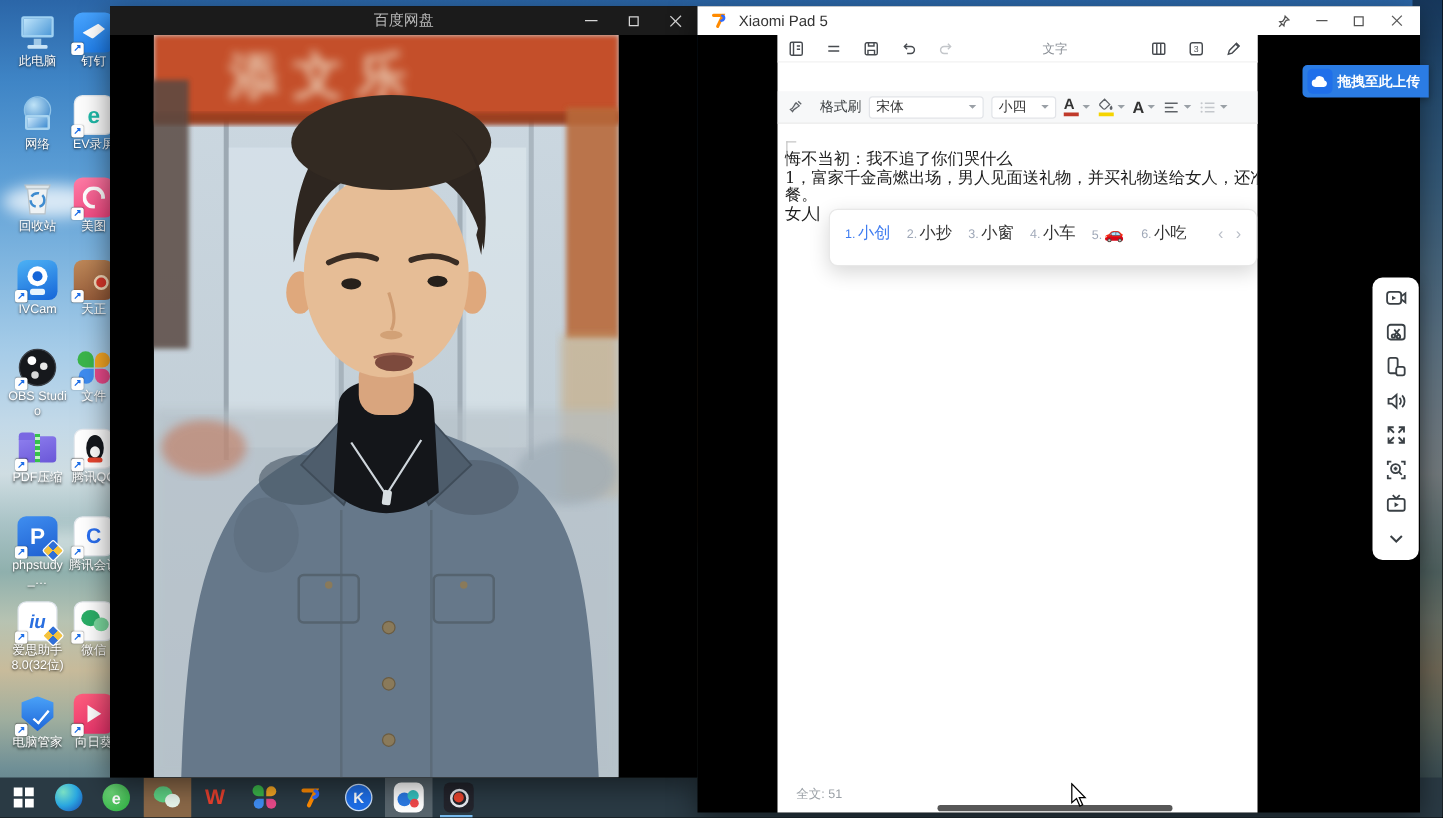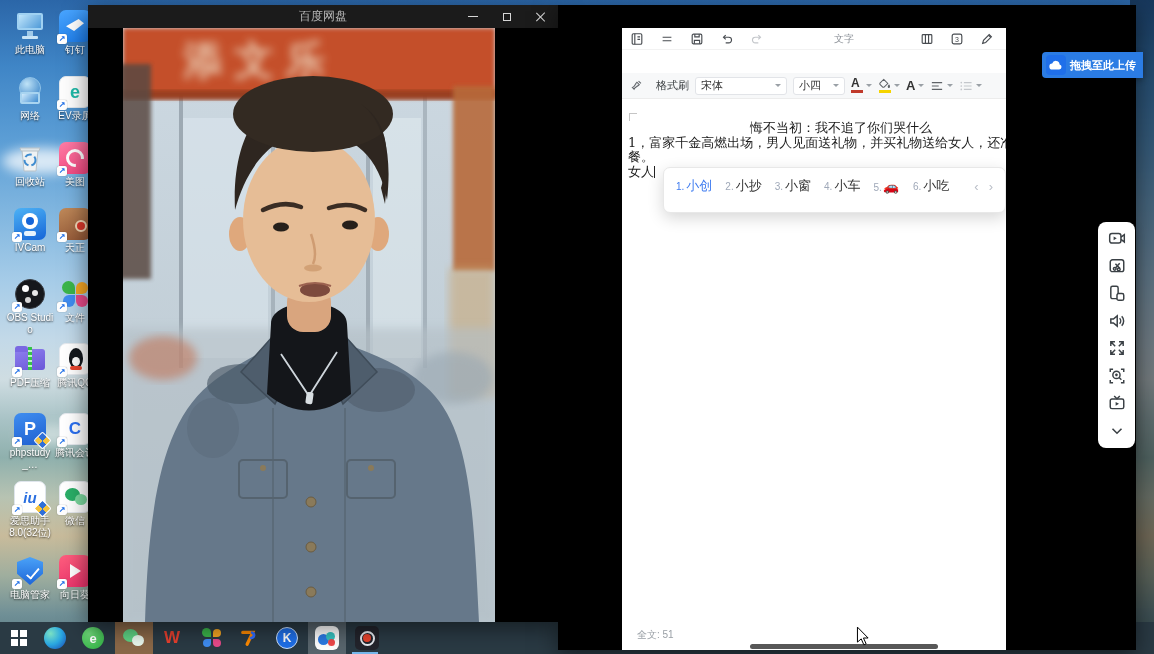--- a/index.html
+++ b/index.html
@@ -97,21 +97,21 @@
   #fmt-painter { display:flex; align-items:center; gap:13px; font-size:11px; color:#3c4043; }
   .a-letter { font-size:12px; font-weight:bold; color:#333; line-height:11px; }
   .color-bar { width:12px; height:2.5px; margin:1px auto 0; }
 
   
   .cropmark { position:absolute; width:8px; height:8px; border-color:#c5c5c5; }
   #crop-l { left:7px; top:85px; border-left:1px solid #c5c5c5; border-top:1px solid #c5c5c5; }
   #crop-r { left:426px; top:85px; border-right:1px solid #c5c5c5; border-top:1px solid #c5c5c5; }
   #doc-block { position:absolute; left:6px; top:93px; width:426px;
     font-family:"DejaVu Serif", serif; font-size:13px; line-height:14.5px; color:#1c1c1c; }
-  #doc-title { text-align:center; }
+  #doc-title { text-align:left; }
   .t-cursor { display:inline-block; width:1.2px; height:12px; background:#222; vertical-align:-2px;
     animation:blink 1s steps(1) infinite; }
   @keyframes blink { 50% { opacity:0; } }
 
   
   #ime { position:absolute; left:41px; top:139px; width:343px; height:46px; background:#fff;
     border:1px solid #e8e8e8; border-radius:7px; box-shadow:0 5px 16px rgba(0,0,0,.16); padding:5px 12px 0; }
   #ime-top { display:flex; justify-content:space-between; align-items:center; }
   #ime-comp { font-size:11px; color:#222; }
   #ime-cloud { display:flex; align-items:center; gap:3px; font-size:10px; color:#999; }
@@ -498,20 +498,43 @@
         <circle cx="248" cy="440" r="3" fill="#8a7a5a"></circle>
         <circle cx="188" cy="474" r="5" fill="#8a7a5a" stroke="#6a5c42"></circle>
         <circle cx="188" cy="519" r="5" fill="#8a7a5a" stroke="#6a5c42"></circle>
         <circle cx="188" cy="564" r="5" fill="#8a7a5a" stroke="#6a5c42"></circle>
         <path d="M150 380 L150 594 M222 380 L222 594" stroke="#55636f" stroke-width="2" opacity=".6"></path>
       </svg>
     </div>
   </div>
 
   <div id="pad-win" class="abs">
+    <div id="pad-titlebar" class="abs" style="width:578px;">
+      <svg width="15" height="15" viewBox="0 0 16 16">
+        <path d="M3 3.5h8l-4.5 9.5" stroke="#ff8a00" stroke-width="2.6" fill="none" stroke-linecap="round"></path>
+        <path d="M10.5 3.8c2 .6 2.3 3.4-.8 4.2" stroke="#2f6bff" stroke-width="2.2" fill="none" stroke-linecap="round"></path>
+      </svg>
+      <div id="pad-title">Xiaomi Pad 5</div>
+      <div class="win-btns" style="right:4px;">
+        <div class="pbtn">
+          <svg width="12" height="12" viewBox="0 0 16 16" fill="none" stroke="#555" stroke-width="1.4">
+            <path d="M9.5 2.5l4 4-2.8.6L8.6 10l-.4 3-2.2-2.2L3 13.8 6 10.8 3.8 8.6l3-.4 2.1-3z"></path>
+          </svg>
+        </div>
+        <div class="pbtn">
+            <div class="p-min"></div>
+          </div>
+        <div class="pbtn">
+            <div class="p-max"></div>
+          </div>
+        <div class="pbtn">
+            <div class="p-close"></div>
+          </div>
+      </div>
+    </div>
 
     <div id="pad-screen" class="abs">
 
       <div id="wps-toolbar1">
         <div class="t1-ic">
           <svg width="14" height="14" viewBox="0 0 16 16" fill="none" stroke="currentColor" stroke-width="1.3">
               <rect x="2.5" y="2" width="11" height="12" rx="1.5"></rect>
               <path d="M5.5 2v12M8.5 5.5h3M8.5 8.5h3"></path>
             </svg>
         </div>

